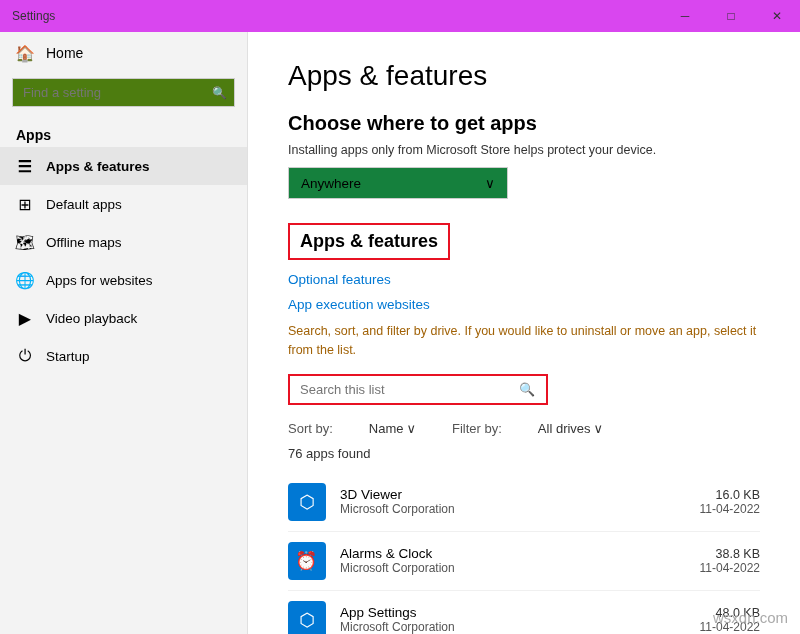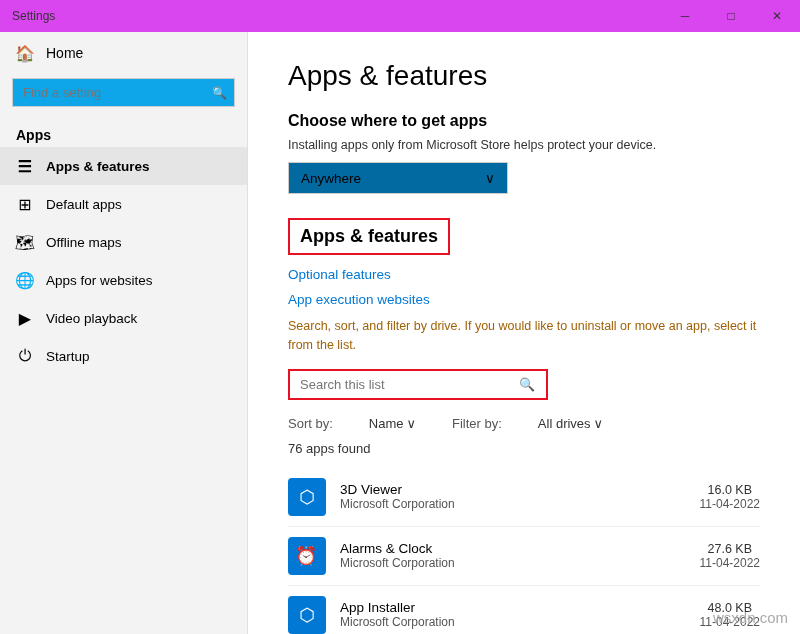--- a/index.html
+++ b/index.html
@@ -55,21 +55,21 @@
     }
 
     .sidebar-search {
       margin: 4px 12px 12px 12px;
       position: relative;
     }
     .sidebar-search input {
       width: 100%;
       padding: 6px 30px 6px 10px;
       border: 1px solid #ccc;
-      background: #0ea5e9;
+      background: #4d7c0f;
       font-size: 13px;
       outline: none;
     }
     .sidebar-search-icon {
       position: absolute;
       right: 8px;
       top: 50%;
       transform: translateY(-50%);
       color: #555;
       font-size: 12px;
@@ -112,39 +112,39 @@
     }
 
     .page-title {
       font-size: 28px;
       font-weight: 300;
       color: #000;
       margin-bottom: 20px;
     }
 
     .section-subtitle {
-      font-size: 16px;
+      font-size: 20px;
       font-weight: 600;
       margin-bottom: 8px;
     }
 
     .info-text {
       font-size: 12.5px;
       color: #333;
       margin-bottom: 10px;
     }
 
     .dropdown-select {
       display: flex;
       align-items: center;
       border: 1px solid #ccc;
       padding: 7px 12px;
       width: 220px;
       cursor: pointer;
-      background: #0369a1;
+      background: #15803d;
       justify-content: space-between;
       margin-bottom: 24px;
       font-size: 13.5px;
     }
 
     .apps-features-heading {
       font-size: 18px;
       font-weight: 600;
       border: 2px solid #e81123;
       padding: 6px 10px;
@@ -230,21 +230,21 @@
       justify-content: center;
       color: #fff;
       font-size: 18px;
     }
 
     .app-info { flex: 1; }
     .app-name { font-size: 13.5px; font-weight: 400; color: #000; }
     .app-publisher { font-size: 12px; color: #555; }
 
     .app-meta { text-align: right; }
-    .app-size { font-size: 12.5px; color: #333; text-align: center; }
+    .app-size { font-size: 12.5px; color: #333; }
     .app-date { font-size: 12px; color: #555; }
 
     .watermark {
       position: fixed;
       bottom: 8px;
       right: 12px;
       font-size: 15px;
       color: #aaa;
     }
   </style>
@@ -362,28 +362,28 @@
       <div class="app-date">11-04-2022</div>
     </div>
   </div>
         <div class="app-item">
     <div class="app-icon" style="background:#0078d4">⏰</div>
     <div class="app-info">
       <div class="app-name">Alarms &amp; Clock</div>
       <div class="app-publisher">Microsoft Corporation</div>
     </div>
     <div class="app-meta">
-      <div class="app-size">27.6 KB</div>
+      <div class="app-size">38.8 KB</div>
       <div class="app-date">11-04-2022</div>
     </div>
   </div>
         <div class="app-item">
     <div class="app-icon" style="background:#0078d4">⬡</div>
     <div class="app-info">
-      <div class="app-name">App Installer</div>
+      <div class="app-name">App Settings</div>
       <div class="app-publisher">Microsoft Corporation</div>
     </div>
     <div class="app-meta">
       <div class="app-size">48.0 KB</div>
       <div class="app-date">11-04-2022</div>
     </div>
   </div>
       </div>
 
   </div>

